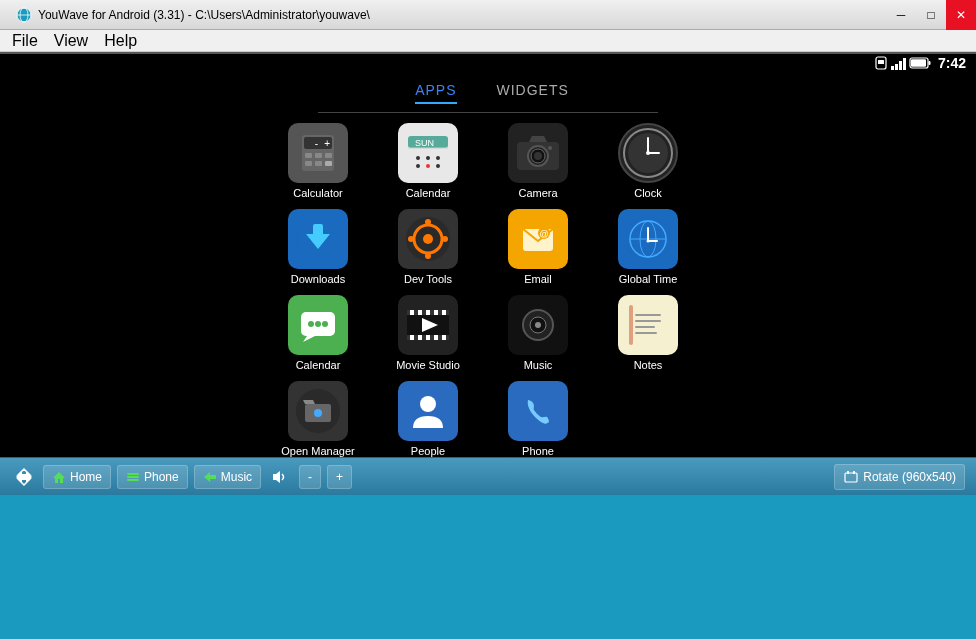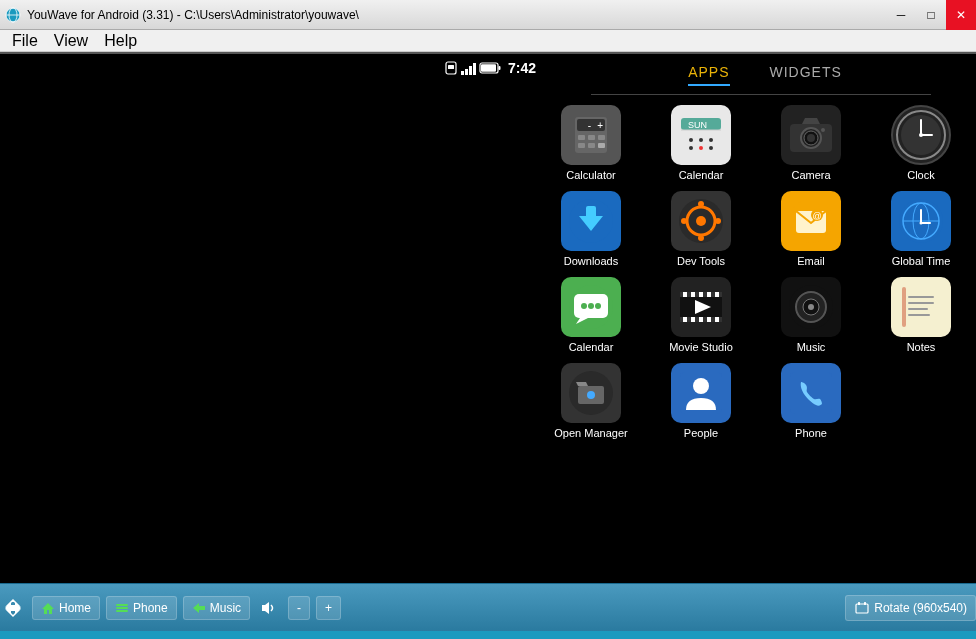--- a/index.html
+++ b/index.html
@@ -19,21 +19,21 @@
       background: linear-gradient(to bottom, #f0f0f0, #d8d8d8);
       display: flex;
       align-items: center;
       justify-content: space-between;
       border-bottom: 1px solid #aaa;
       position: relative;
     }
     .title-bar-left {
       display: flex;
       align-items: center;
-      padding-left: 5px;
+      padding-left: 16px;
     }
     .title-bar-icon {
       width: 16px;
       height: 16px;
       margin-right: 6px;
     }
     .title-bar-text {
       font-size: 12px;
       color: #000;
     }
@@ -73,25 +73,25 @@
     
     .divider-line {
       width: 100%;
       height: 2px;
       background: #555;
     }
 
     
     .android-screen {
       width: 100%;
-      height: 529px;
+      height: 403px;
       background: #000;
       position: relative;
       display: flex;
-      flex-direction: row;
+      flex-direction: column;
     }
 
     
     .status-bar {
       width: 100%;
       height: 28px;
       background: #000;
       display: flex;
       align-items: center;
       justify-content: flex-end;
@@ -136,21 +136,21 @@
       margin-bottom: 8px;
     }
     .tab {
       font-size: 14px;
       color: #aaa;
       padding-bottom: 4px;
       cursor: pointer;
       letter-spacing: 1px;
     }
     .tab.active {
-      color: #eab308;
+      color: #3b82f6;
       border-bottom: 2px solid #33aaff;
       margin-left: 8px;
     }
     .tab-underline {
       width: 340px;
       height: 1px;
       background: #444;
       margin-bottom: 10px;
     }
 
@@ -197,25 +197,25 @@
     .icon-moviestudio { background: #222; }
     .icon-music { background: #111; }
     .icon-notes { background: #f5f0d0; }
     .icon-openmanager { background: #333; }
     .icon-people { background: #2a6abf; }
     .icon-phone { background: #2a6abf; }
 
     
     .taskbar {
       width: 100%;
-      height: 48px;
+      height: 38px;
       background: linear-gradient(to bottom, #4a9abf, #2a7a9f);
       display: flex;
       align-items: center;
-      padding: 0 0;
+      padding: 0 11px;
       gap: 6px;
       border-top: 1px solid #1a6a8f;
     }
     .taskbar-icon-btn {
       display: flex;
       align-items: center;
       justify-content: center;
       width: 26px;
       height: 26px;
       cursor: pointer;

